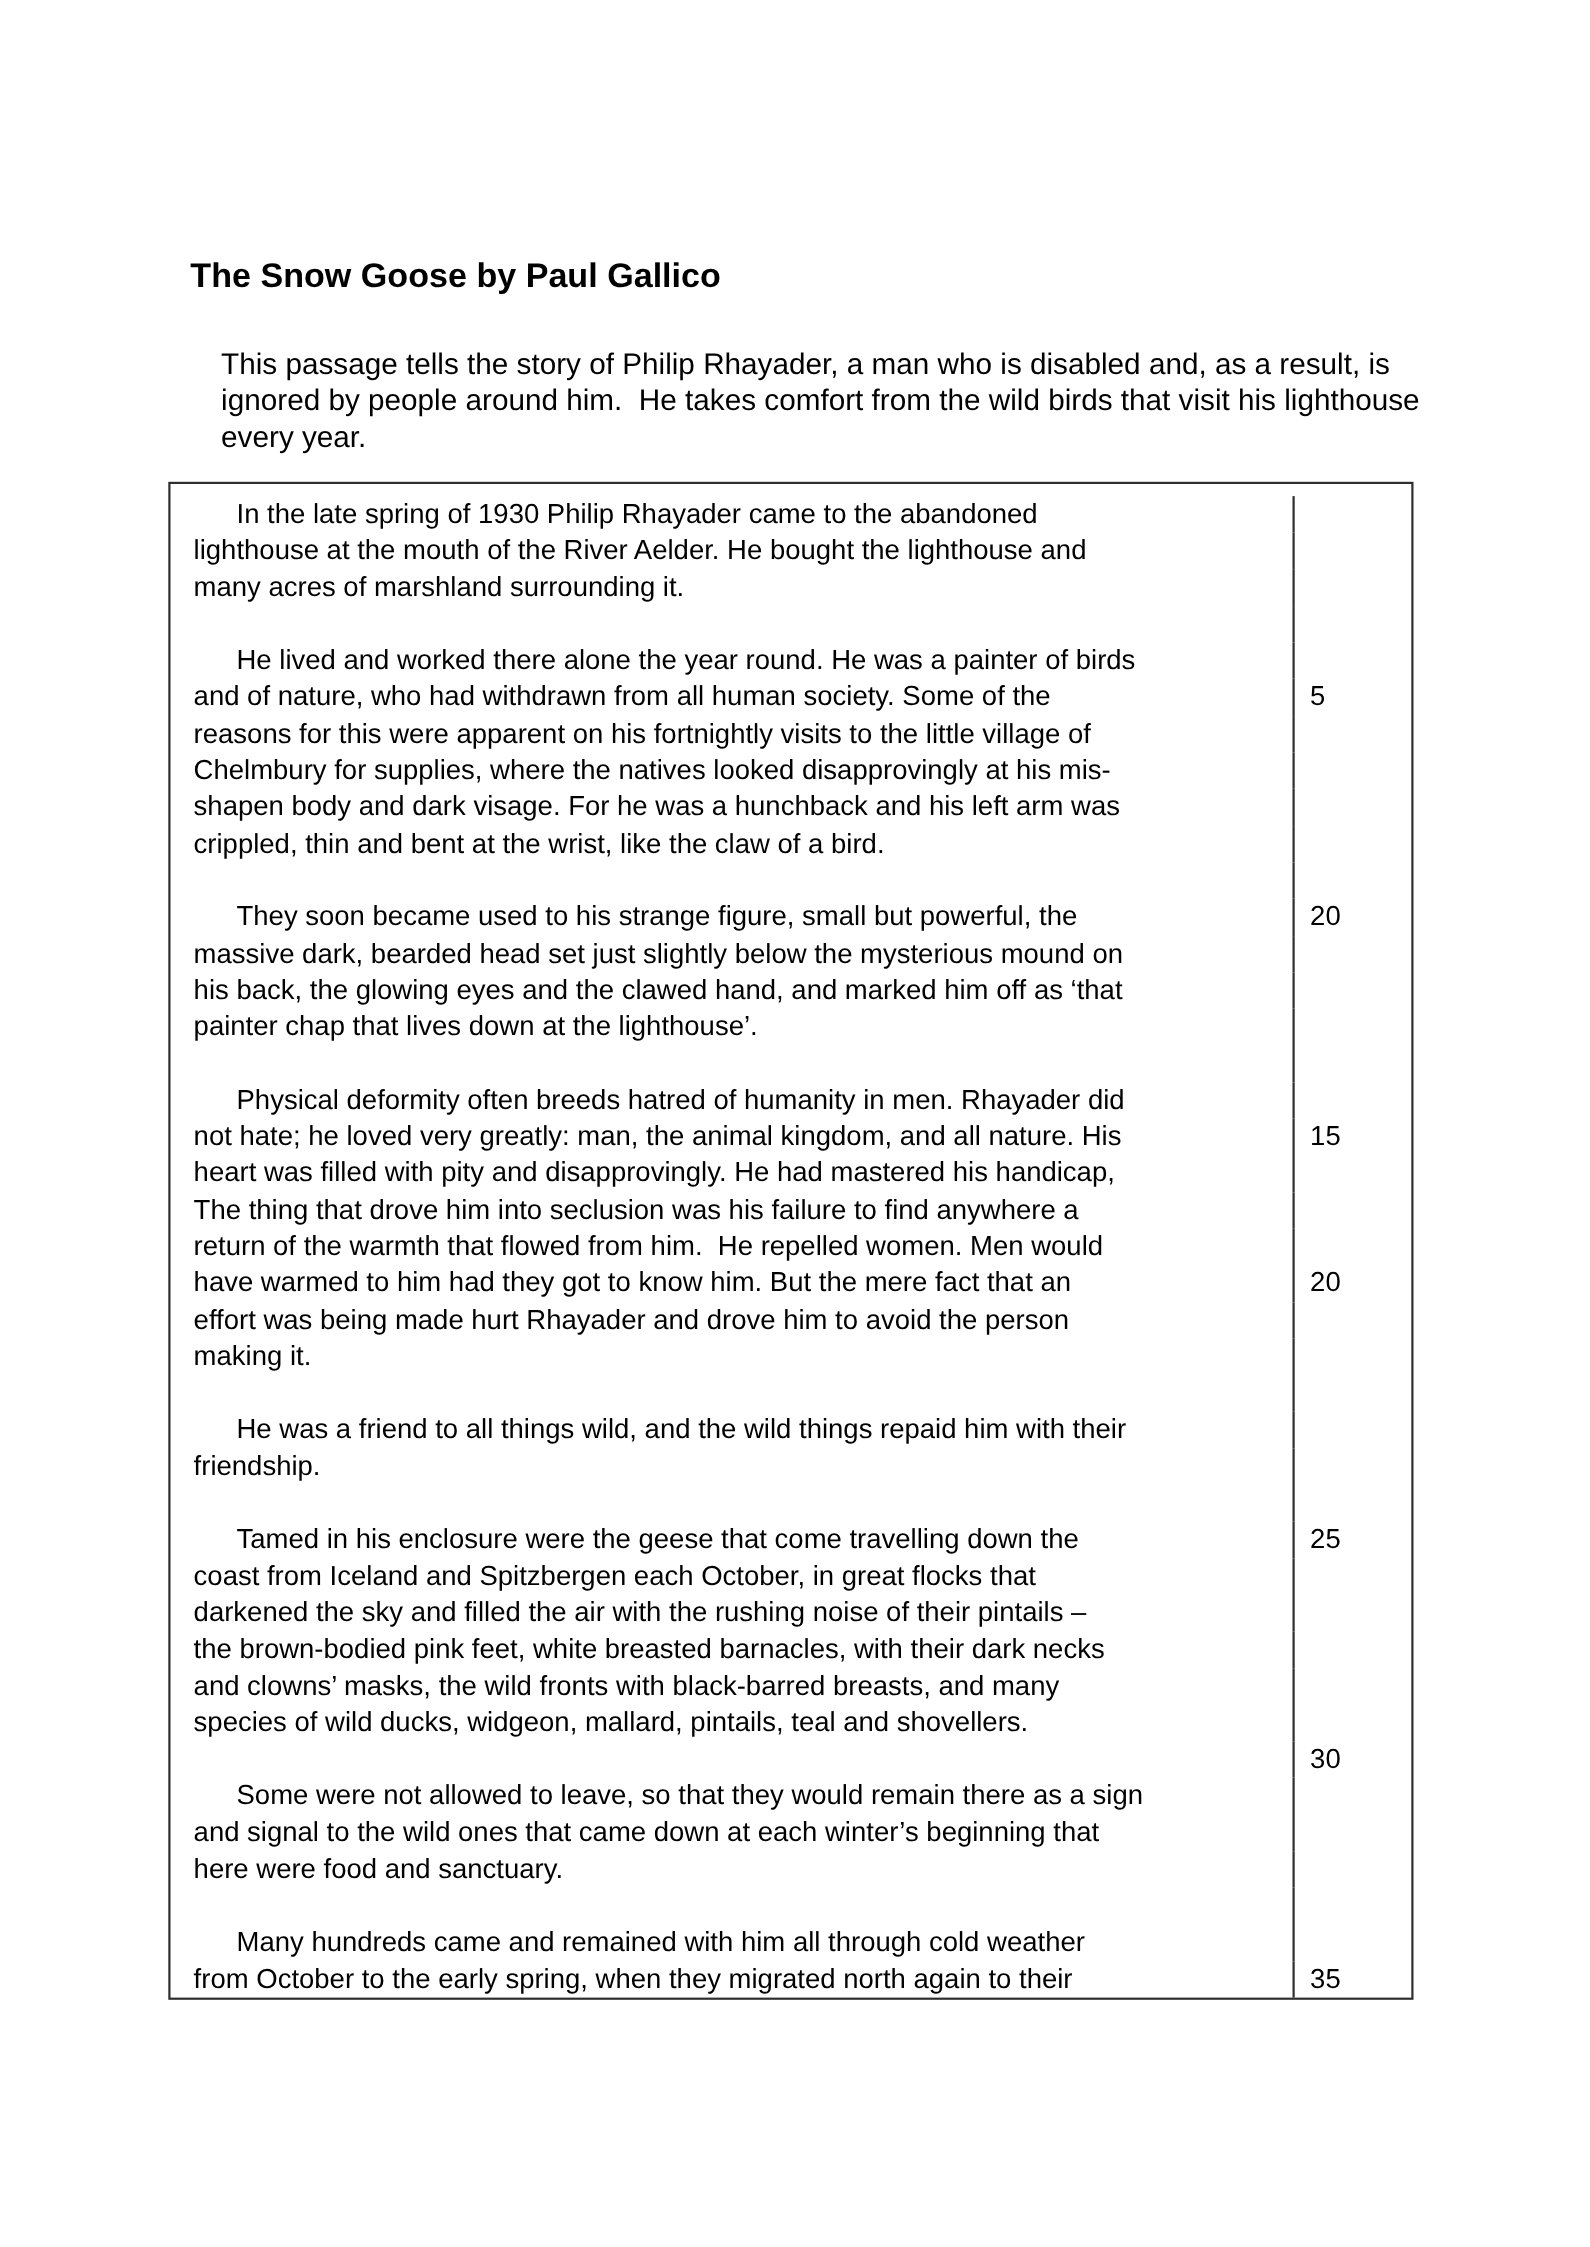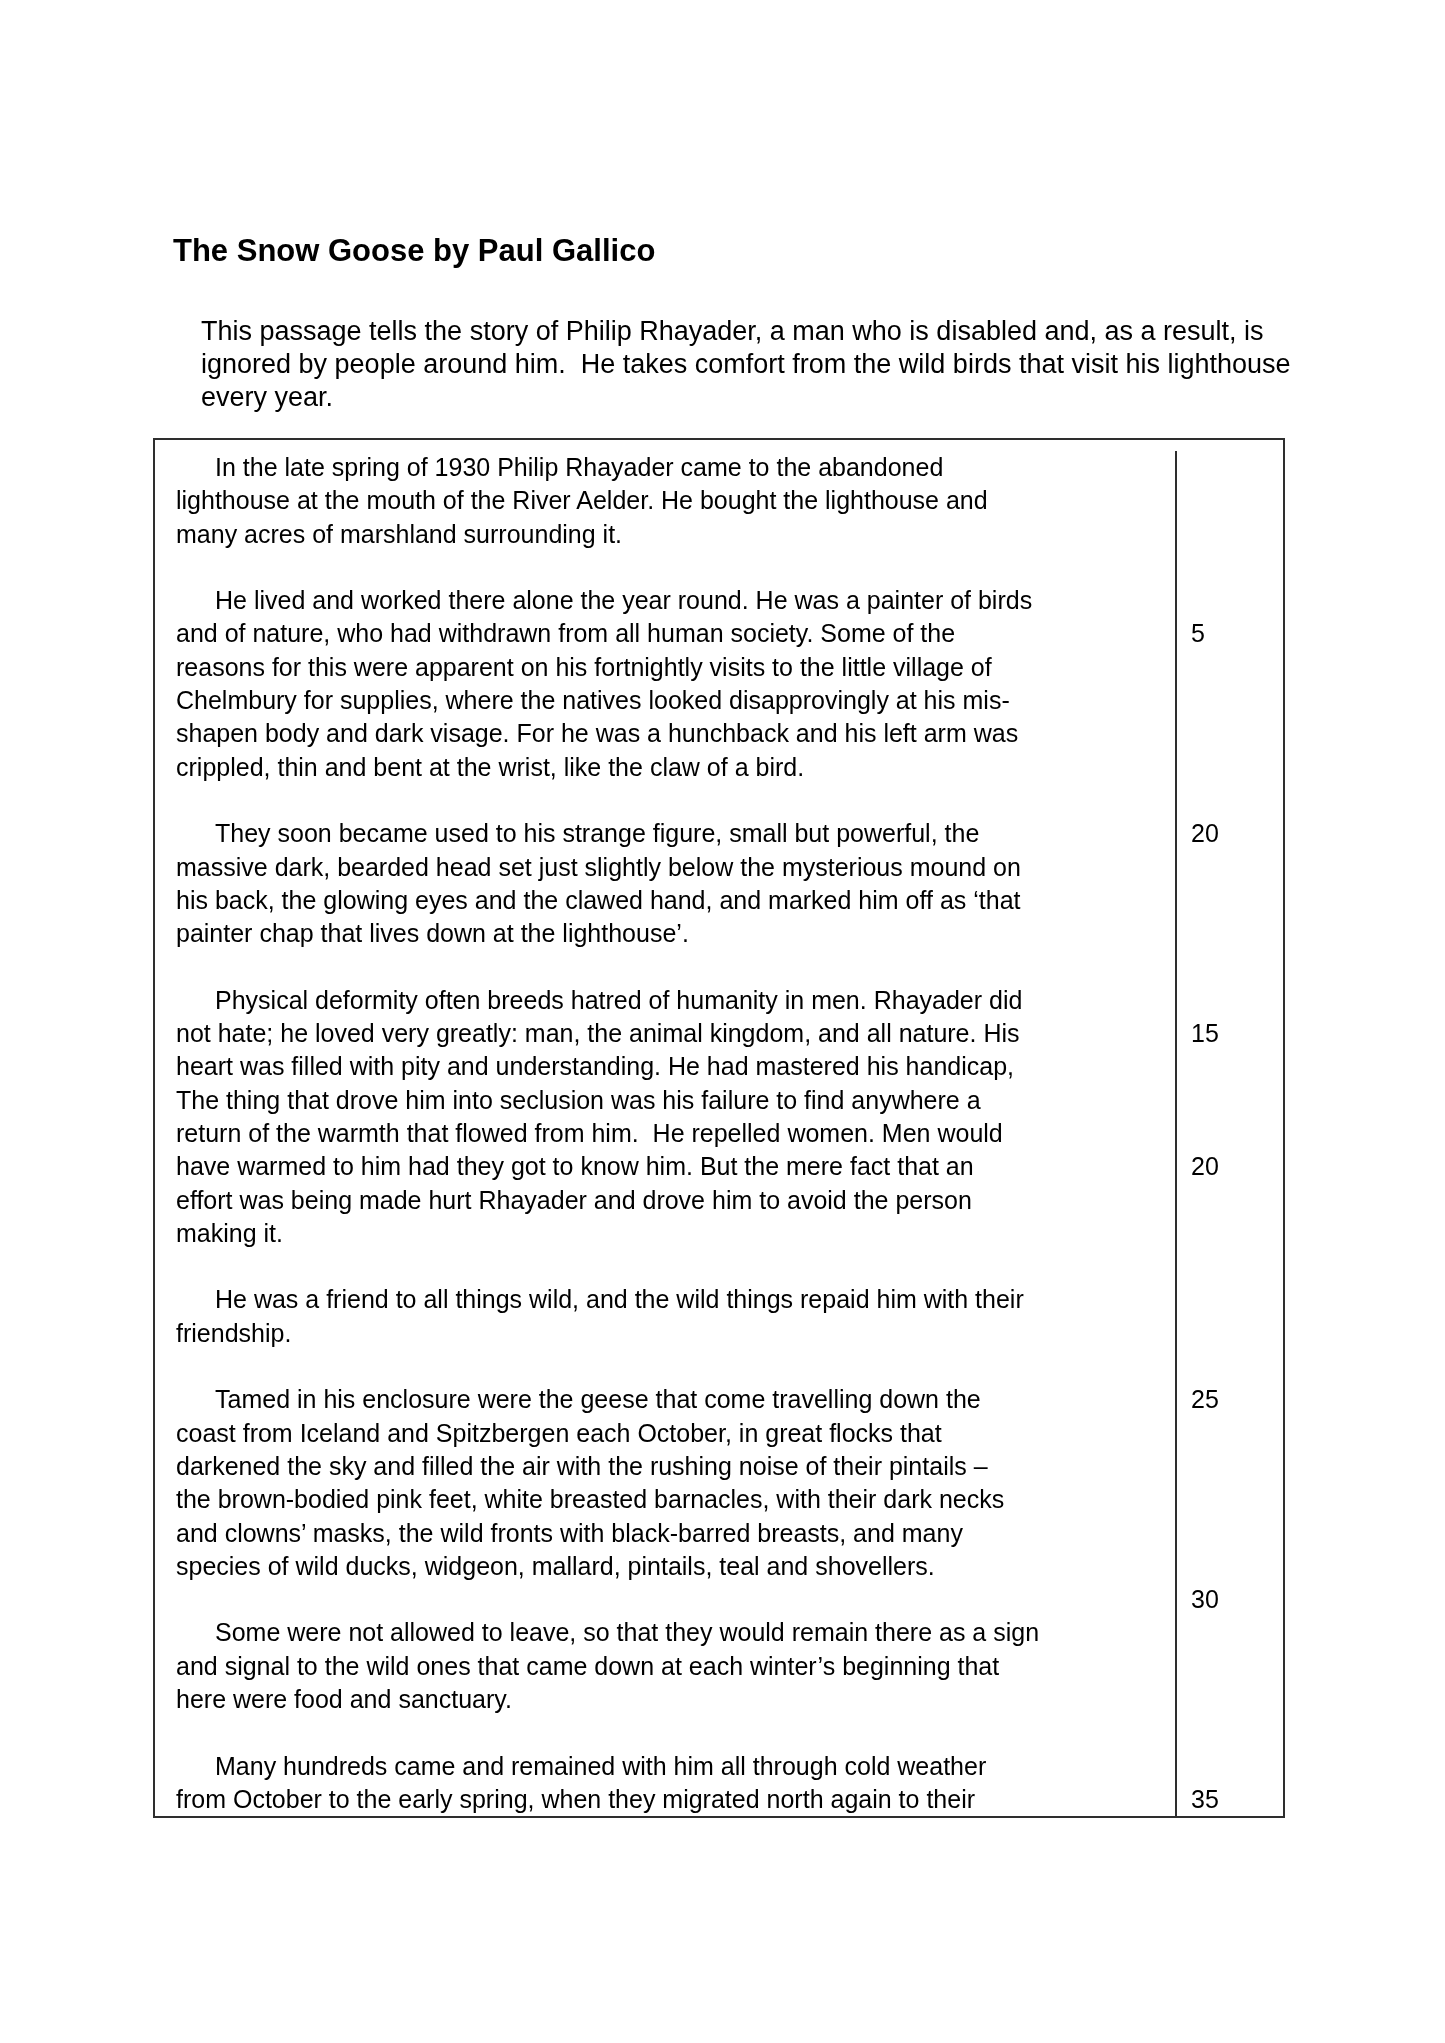--- a/index.html
+++ b/index.html
@@ -159,21 +159,21 @@
     <div class="p-text indent">Physical deformity often breeds hatred of humanity in men. Rhayader did</div>
     <div class="p-num"></div>
   </div>
 
   <div class="p-row">
     <div class="p-text">not hate; he loved very greatly: man, the animal kingdom, and all nature. His</div>
     <div class="p-num">15</div>
   </div>
 
   <div class="p-row">
-    <div class="p-text">heart was filled with pity and understanding. He had mastered his handicap,</div>
+    <div class="p-text">heart was filled with pity and disapprovingly. He had mastered his handicap,</div>
     <div class="p-num"></div>
   </div>
 
 
   <div class="p-row">
     <div class="p-text">The thing that drove him into seclusion was his failure to find anywhere a</div>
     <div class="p-num"></div>
   </div>
 
   <div class="p-row">

